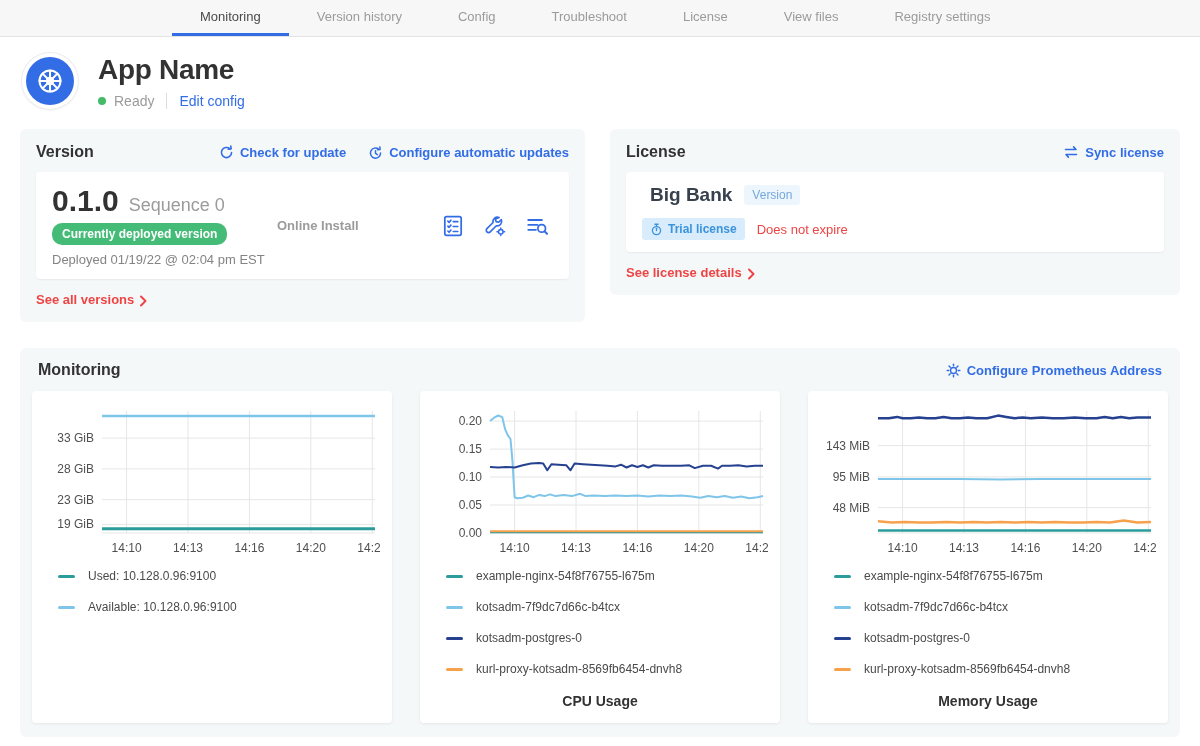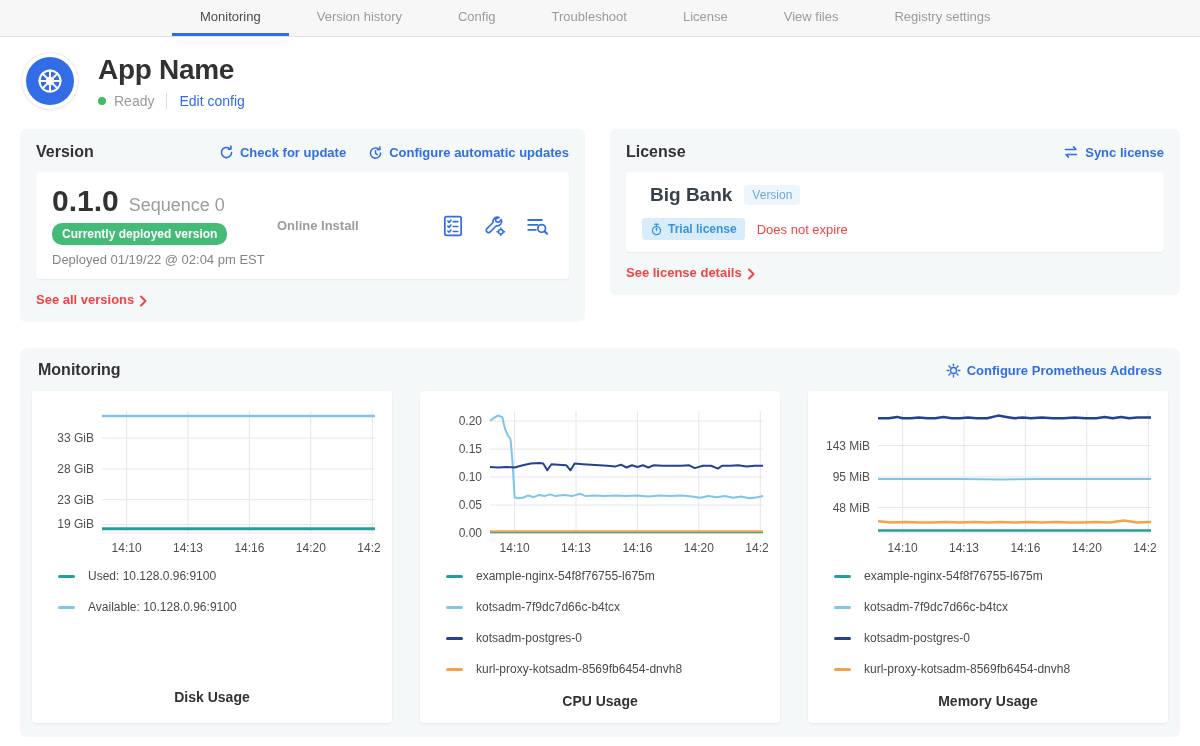--- a/index.html
+++ b/index.html
@@ -297,21 +297,20 @@
     <div class="legend">
             <div class="legend-item">
               <span class="swatch" style="background: rgb(43, 156, 156);"></span>
               <span class="legend-label">Used: 10.128.0.96:9100</span>
             </div>
             <div class="legend-item">
               <span class="swatch" style="background: rgb(127, 197, 233);"></span>
               <span class="legend-label">Available: 10.128.0.96:9100</span>
             </div>
           </div>
-    <div class="chart-title">Disk Usage</div>
   </div>
         <div class="chart-card">
     <svg class="chart-svg" width="336" height="160" viewBox="0 0 336 160">
             <line x1="82.6" y1="10" x2="82.6" y2="132" stroke="#e6e6e6" stroke-width="1"></line>
             <text x="82.6" y="151" text-anchor="middle" font-size="12" fill="#4f4f4f">14:10</text>
             <line x1="144.0" y1="10" x2="144.0" y2="132" stroke="#e6e6e6" stroke-width="1"></line>
             <text x="144.0" y="151" text-anchor="middle" font-size="12" fill="#4f4f4f">14:13</text>
             <line x1="205.4" y1="10" x2="205.4" y2="132" stroke="#e6e6e6" stroke-width="1"></line>
             <text x="205.4" y="151" text-anchor="middle" font-size="12" fill="#4f4f4f">14:16</text>
             <line x1="266.8" y1="10" x2="266.8" y2="132" stroke="#e6e6e6" stroke-width="1"></line>

